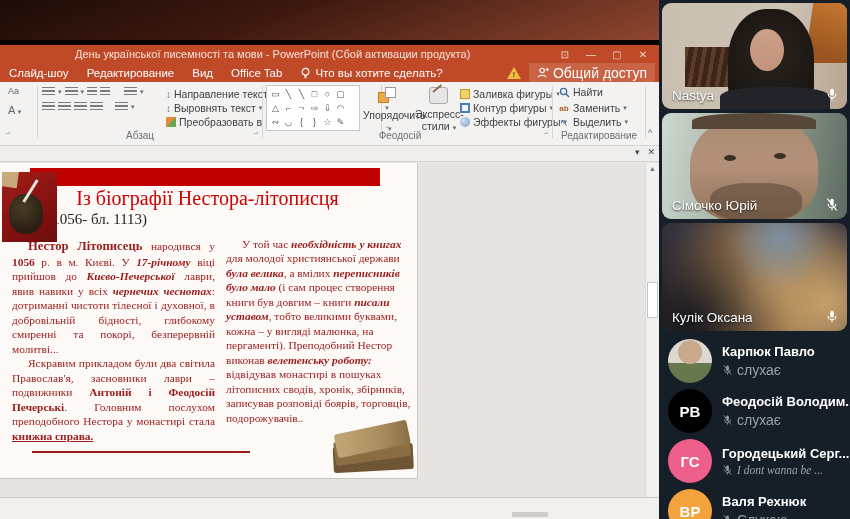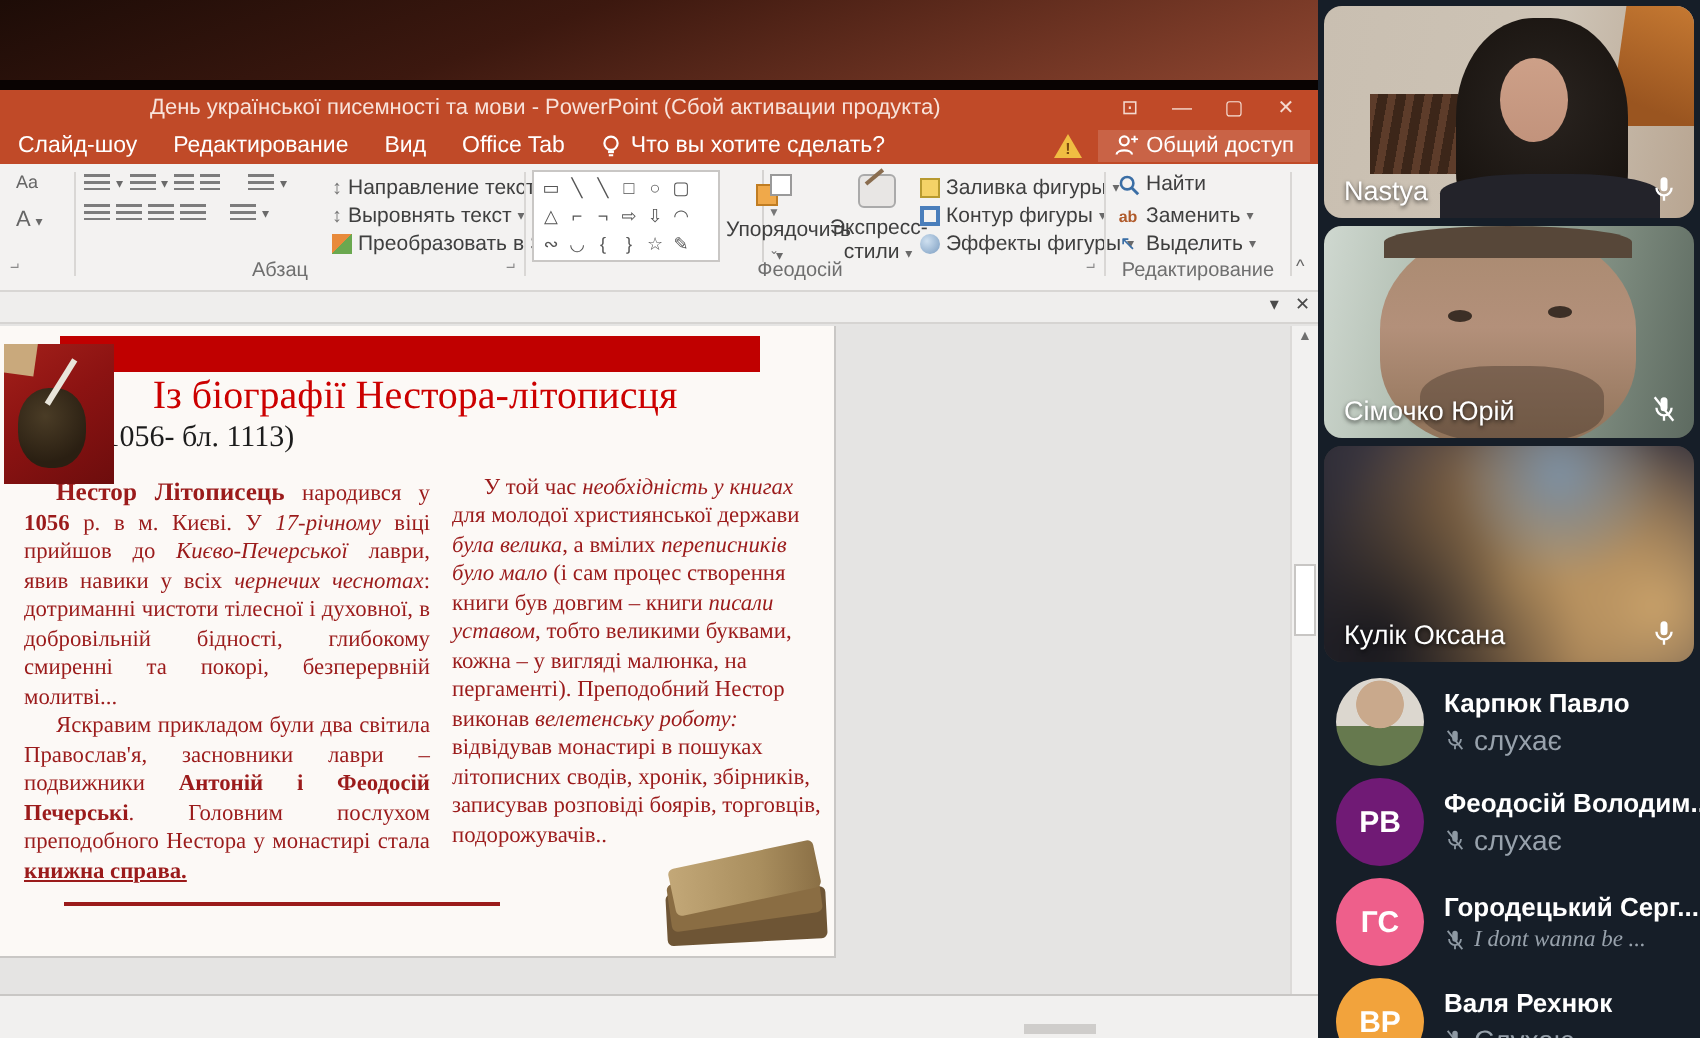--- a/index.html
+++ b/index.html
@@ -19,21 +19,21 @@
   .winbtns span{width:16px;text-align:center;cursor:default;}
   .menubar{position:absolute;left:0;top:63px;width:659px;height:19px;background:#c04a28;
     display:flex;align-items:center;color:#fff;font-size:11.5px;}
   .mtab{padding:0 9px;white-space:nowrap;text-align:center;}
   .tellme{display:flex;align-items:center;gap:4px;padding:0 9px;}
   .mright{position:absolute;right:4px;top:0;height:19px;display:flex;align-items:center;gap:8px;}
   .warn{position:relative;width:0;height:0;border-left:7px solid transparent;border-right:7px solid transparent;
     border-bottom:12px solid #f0bd42;}
   .warn i{position:absolute;left:-1.5px;top:3px;font-style:normal;font-size:8px;color:#7a4a10;font-weight:bold;}
   .sharebtn{display:flex;align-items:center;gap:4px;background:rgba(255,255,255,0.14);
-    padding:2px 8px;font-size:11px;color:#fff;white-space:nowrap;}
+    padding:2px 8px;font-size:14px;color:#fff;white-space:nowrap;}
   
   .ribbon{position:absolute;left:0;top:82px;width:659px;height:64px;background:#f3f2f1;
     border-bottom:1px solid #d8d6d4;color:#3f3f3f;font-size:10.5px;}
   .ribbon .abs{position:absolute;}
   .vdiv{position:absolute;top:4px;height:52px;width:1px;background:#d9d7d5;}
   .glabel{position:absolute;top:48px;font-size:10px;color:#6f6f6f;text-align:center;}
   .launcher{position:absolute;top:47px;font-size:8px;color:#8a8a8a;transform:rotate(180deg);}
   .ic-lines{display:inline-block;width:13px;height:10px;
     background:repeating-linear-gradient(to bottom,#7c7c7c 0 1.4px,transparent 1.4px 3.4px);}
   .ic-lines.short{width:10px;}
@@ -73,21 +73,21 @@
   .inkimg .quill{position:absolute;left:27px;top:6px;width:3px;height:26px;background:#e9e5da;transform:rotate(32deg);}
   .slidetitle{position:absolute;left:25px;top:24px;width:365px;text-align:center;
     font-size:20px;color:#cc0000;z-index:3;white-space:nowrap;}
   .slidesub{position:absolute;left:25px;top:48px;width:330px;text-align:left;font-size:15px;color:#1c1c1c;}
   .col{position:absolute;color:#9b1b1b;font-size:11.4px;line-height:1.27;}
   .col p{margin:0;text-indent:16px;}
   .col-l{left:12px;top:76px;width:203px;text-align:justify;}
   .col-r{left:226px;top:74px;width:189px;}
   .st-b{font-weight:bold;}
   .st-bL{font-weight:bold;font-size:12.6px;}
-  .st-bi{font-weight:normal;font-style:italic;}
+  .st-bi{font-weight:bold;font-style:italic;}
   .st-bu{font-weight:bold;text-decoration:underline;}
   .hline{position:absolute;left:32px;top:288px;width:218px;height:2px;background:#9b1b1b;}
   .book{position:absolute;left:330px;top:252px;width:86px;height:62px;transform:rotate(-6deg);}
   .book b{position:absolute;border-radius:3px;}
   .book b:nth-child(1){left:2px;top:30px;width:80px;height:26px;background:#6e5535;transform:rotate(3deg);}
   .book b:nth-child(2){left:4px;top:22px;width:76px;height:24px;background:#8a6d43;transform:rotate(-2deg);}
   .book b:nth-child(3){left:6px;top:12px;width:74px;height:24px;
     background:linear-gradient(100deg,#c3a878 0%,#a98e5e 60%,#8a6f45 100%);transform:rotate(-6deg);}
   .vscroll{position:absolute;right:0;top:1px;width:14px;height:334px;background:#f2f1f0;border-left:1px solid #dcdad8;}
   .vscroll .up{position:absolute;left:0;top:2px;width:13px;text-align:center;font-size:7px;color:#6f6f6f;}
@@ -430,21 +430,21 @@
                   <line x1="12" y1="18" x2="12" y2="22" stroke="#8e99a3" stroke-width="2"></line>
                   <line x1="4" y1="2" x2="20" y2="22" stroke="#8e99a3" stroke-width="2"></line>
                 </svg>
               </span>
               <span class="pstatustext">слухає</span>
             </div>
           </div>
         </div>
 
         <div class="pitem">
-          <div class="pavatar" style="background: #701a75;">
+          <div class="pavatar" style="background: #000000;">
             <span class="pinit">РВ</span>
           </div>
           <div class="pmeta">
             <div class="pname">Феодосій Володим...</div>
             <div class="pstatus">
               <span class="micmuted-sm">
                 <svg width="11" height="12" viewBox="0 0 24 24" fill="#8e99a3">
                   <rect x="9" y="2" width="6" height="12" rx="3"></rect>
                   <path d="M5.5 11a6.5 6.5 0 0 0 13 0" fill="none" stroke="#8e99a3" stroke-width="2"></path>
                   <line x1="12" y1="18" x2="12" y2="22" stroke="#8e99a3" stroke-width="2"></line>

